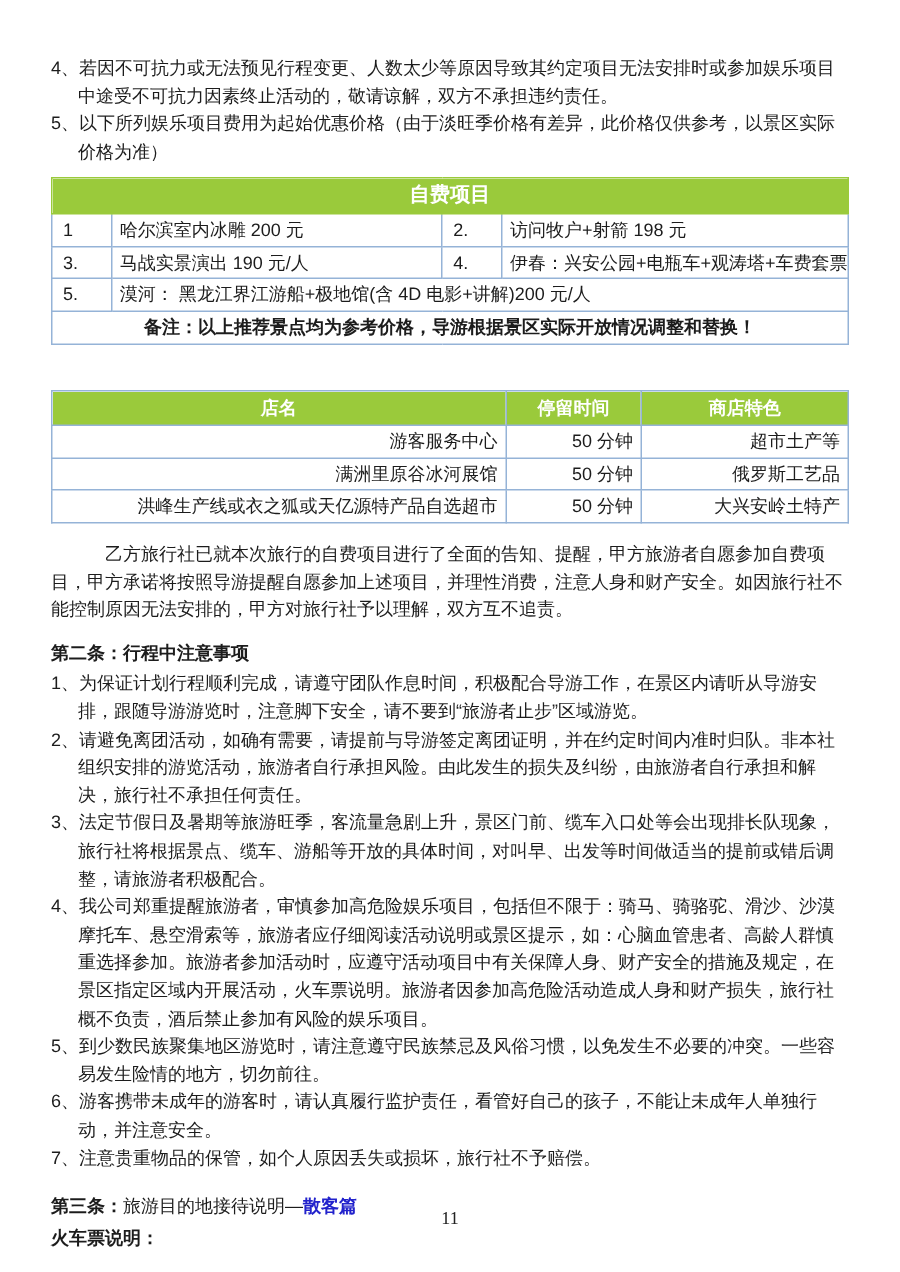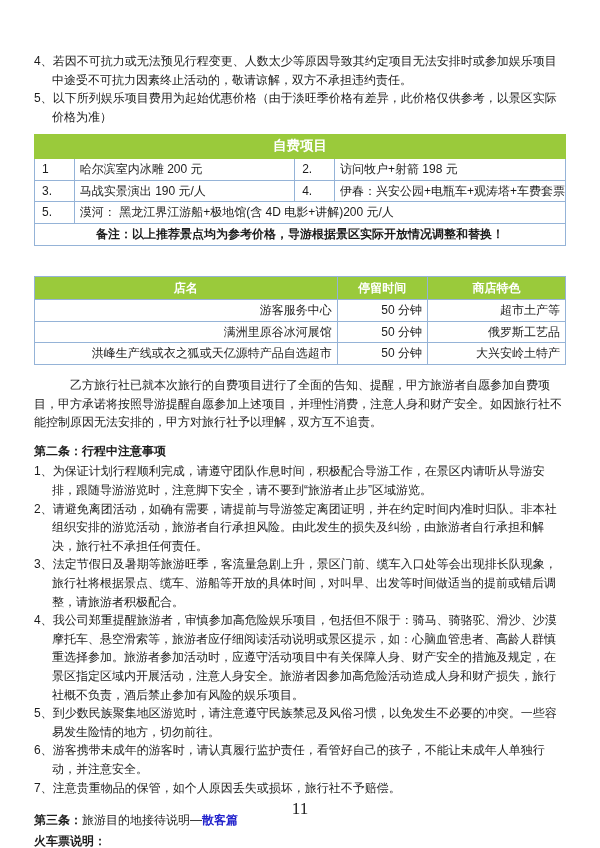--- a/index.html
+++ b/index.html
@@ -1,19 +1,19 @@
 <!DOCTYPE html>
 <html><head>
 <meta charset="utf-8">
 <style>
   html,body{margin:0;padding:0;background:#ffffff;}
   .page{
     width:600px;height:848px;box-sizing:border-box;position:relative;
     background:#ffffff;overflow:hidden;
-    padding:52px 34px 0 34px;
+    padding:36px 34px 0 34px;
     font-family:"Liberation Sans","DejaVu Sans",sans-serif;
     font-size:12px;line-height:1.55;color:#1c1c1c;
   }
   .li{padding-left:18px;text-indent:-18px;margin:0;}
   .li .marker{display:inline;}
   table{width:100%;border-collapse:collapse;table-layout:fixed;}
   td,th{border:1px solid #95b3d7;padding:1px 5px;vertical-align:middle;
         overflow:hidden;white-space:nowrap;}
   .t1{margin-top:8px;border-radius:21px;}
   .t1 .title{background:#9aca3b;border-color:#9aca3b;color:#ffffff;
@@ -23,21 +23,21 @@
   .t2{margin-top:30px;}
   .t2 th{background:#9aca3b;color:#ffffff;font-weight:bold;padding:2px 5px;}
   .t2 td{text-align:right;}
   .para{margin:11px 0 10px 0;text-indent:3em;}
   .h-bold{font-weight:bold;margin:6px 0 2px 0;}
   .sec3{margin-top:14px;}
   .bold-inline{font-weight:bold;}
   .blue{color:#2222cc;font-weight:bold;}
   .plain{font-weight:normal;}
   .pageno{position:absolute;left:0;right:0;bottom:26px;text-align:center;
-        font-family:"Liberation Serif","DejaVu Serif",serif;font-size:17px;color:#222;}
+        font-family:"Liberation Serif","DejaVu Serif",serif;font-size:12px;color:#222;}
 </style>
 </head>
 <body>
 
 <div class="page">
 
   <p class="li"><span class="marker">4、</span><span>若因不可抗力或无法预见行程变更、人数太少等原因导致其约定项目无法安排时或参加娱乐项目中途受不可抗力因素终止活动的，敬请谅解，双方不承担违约责任。</span></p>
   <p class="li"><span class="marker">5、</span><span>以下所列娱乐项目费用为起始优惠价格（由于淡旺季价格有差异，此价格仅供参考，以景区实际价格为准）</span></p>
 
   <table class="t1">
@@ -102,21 +102,21 @@
     </tr>
   </tbody>
     </table>
 
   <p class="para">乙方旅行社已就本次旅行的自费项目进行了全面的告知、提醒，甲方旅游者自愿参加自费项目，甲方承诺将按照导游提醒自愿参加上述项目，并理性消费，注意人身和财产安全。如因旅行社不能控制原因无法安排的，甲方对旅行社予以理解，双方互不追责。</p>
 
   <p class="h-bold">第二条：行程中注意事项</p>
   <p class="li"><span class="marker">1、</span><span>为保证计划行程顺利完成，请遵守团队作息时间，积极配合导游工作，在景区内请听从导游安排，跟随导游游览时，注意脚下安全，请不要到“旅游者止步”区域游览。</span></p>
   <p class="li"><span class="marker">2、</span><span>请避免离团活动，如确有需要，请提前与导游签定离团证明，并在约定时间内准时归队。非本社组织安排的游览活动，旅游者自行承担风险。由此发生的损失及纠纷，由旅游者自行承担和解决，旅行社不承担任何责任。</span></p>
   <p class="li"><span class="marker">3、</span><span>法定节假日及暑期等旅游旺季，客流量急剧上升，景区门前、缆车入口处等会出现排长队现象，旅行社将根据景点、缆车、游船等开放的具体时间，对叫早、出发等时间做适当的提前或错后调整，请旅游者积极配合。</span></p>
-  <p class="li"><span class="marker">4、</span><span>我公司郑重提醒旅游者，审慎参加高危险娱乐项目，包括但不限于：骑马、骑骆驼、滑沙、沙漠摩托车、悬空滑索等，旅游者应仔细阅读活动说明或景区提示，如：心脑血管患者、高龄人群慎重选择参加。旅游者参加活动时，应遵守活动项目中有关保障人身、财产安全的措施及规定，在景区指定区域内开展活动，注意人身安全。旅游者因参加高危险活动造成人身和财产损失，旅行社概不负责，酒后禁止参加有风险的娱乐项目。</span></p>
+  <p class="li"><span class="marker">4、</span><span>我公司郑重提醒旅游者，审慎参加高危险娱乐项目，包括但不限于：骑马、骑骆驼、滑沙、沙漠摩托车、悬空滑索等，旅游者应仔细阅读活动说明或景区提示，如：心脑血管患者、高龄人群慎重选择参加。旅游者参加活动时，应遵守活动项目中有关保障人身、财产安全的措施及规定，在景区指定区域内开展活动，火车票说明。旅游者因参加高危险活动造成人身和财产损失，旅行社概不负责，酒后禁止参加有风险的娱乐项目。</span></p>
   <p class="li"><span class="marker">5、</span><span>到少数民族聚集地区游览时，请注意遵守民族禁忌及风俗习惯，以免发生不必要的冲突。一些容易发生险情的地方，切勿前往。</span></p>
   <p class="li"><span class="marker">6、</span><span>游客携带未成年的游客时，请认真履行监护责任，看管好自己的孩子，不能让未成年人单独行动，并注意安全。</span></p>
   <p class="li"><span class="marker">7、</span><span>注意贵重物品的保管，如个人原因丢失或损坏，旅行社不予赔偿。</span></p>
 
   <p class="h-bold sec3"><span class="bold-inline">第三条：</span><span class="plain">旅游目的地接待说明—</span><span class="blue">散客篇</span></p>
   <p class="h-bold" style="margin-top:0;">火车票说明：</p>
 
   <div class="pageno">11</div>
 </div>
 

